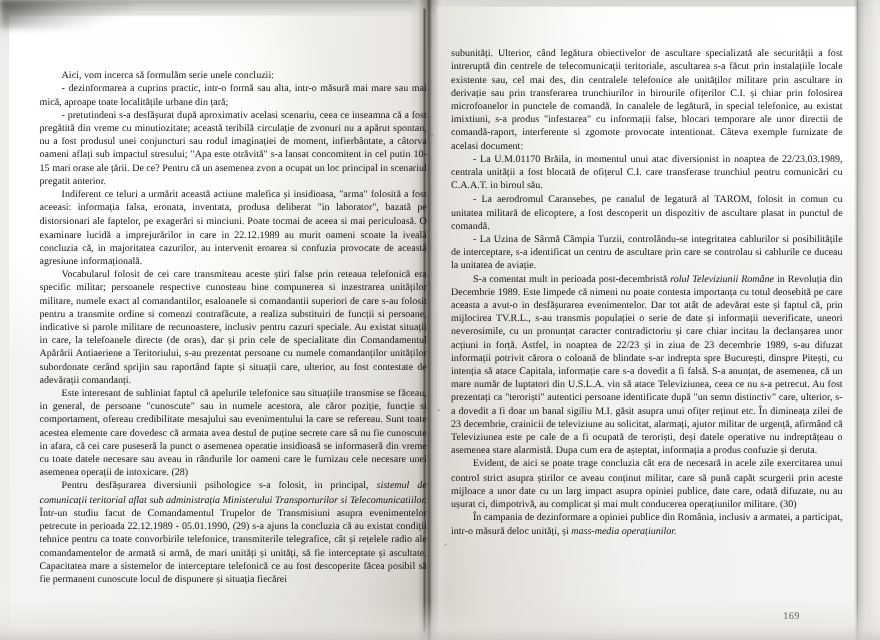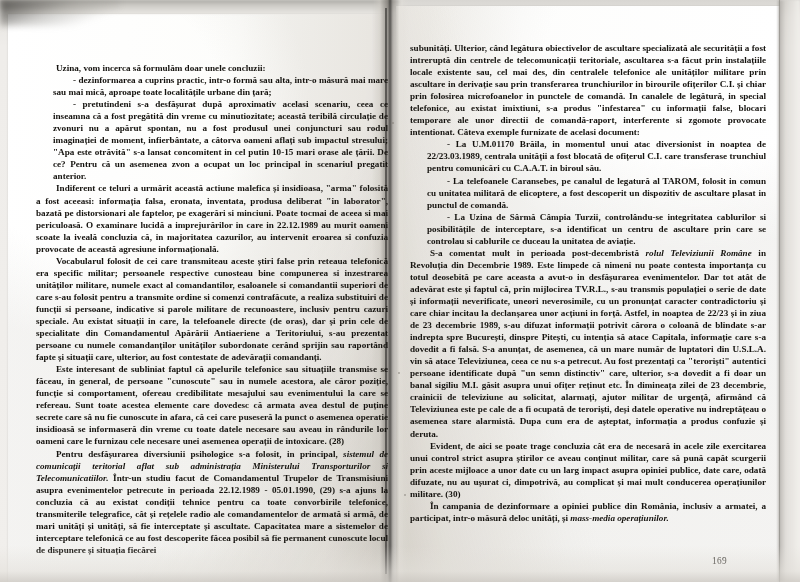--- a/index.html
+++ b/index.html
@@ -137,24 +137,23 @@
     width: 352px;
   }
   .col-right {
     left: 410px;
     top: 42px;
     width: 356px;
   }
   .col p {
     margin: 0;
     text-indent: 20px;
-    font-weight: bold;
   }
   .col p.noindent { text-indent: 0; }
-  .col p.dash { text-indent: 20px; margin-left: 17px; }
+  .col p.dash { text-indent: 20px; }
   .col i { font-style: italic; }
 
   
   .ink-fade {
     position: absolute;
     inset: 0;
     pointer-events: none;
     background:
       radial-gradient(ellipse 58% 40% at 22% 18%, rgba(255,255,255,0) 0%, rgba(250,249,247,0.0) 60%, rgba(205,202,196,0.22) 100%),
       linear-gradient(118deg, rgba(255,255,255,0) 62%, rgba(190,186,179,0.30) 100%);
@@ -215,33 +214,33 @@
     <div class="ink-fade-right"></div>
   </div>
 
   <div class="gutter"></div>
   <div class="gutter-line"></div>
 
   <div class="edge-right"></div>
   <div class="edge-right-line"></div>
 
   <div class="col col-left">
-      <p>Uzina, vom incerca să formulăm doar unele concluzii:</p>
+      <p>Aici, vom incerca să formulăm serie unele concluzii:</p>
       <p class="dash">- dezinformarea a cuprins practic, intr-o formă sau alta, intr-o măsură mai mare sau mai mică, aproape toate localitățile urbane din țară;</p>
       <p class="dash">- pretutindeni s-a desfășurat după aproximativ acelasi scenariu, ceea ce inseamna că a fost pregătită din vreme cu minutiozitate; această teribilă circulație de zvonuri nu a apărut spontan, nu a fost produsul unei conjuncturi sau rodul imaginației de moment, infierbântate, a câtorva oameni aflați sub impactul stresului; "Apa este otrăvită" s-a lansat concomitent in cel putin 10-15 mari orase ale țării. De ce? Pentru că un asemenea zvon a ocupat un loc principal in scenariul pregatit anterior.</p>
       <p>Indiferent ce teluri a urmărit această actiune malefica și insidioasa, "arma" folosită a fost aceeasi: informația falsa, eronata, inventata, produsa deliberat "in laborator", bazată pe distorsionari ale faptelor, pe exagerări si minciuni. Poate tocmai de aceea si mai periculoasă. O examinare lucidă a imprejurărilor in care in 22.12.1989 au murit oameni scoate la iveală concluzia că, in majoritatea cazurilor, au intervenit eroarea si confuzia provocate de această agresiune informațională.</p>
       <p>Vocabularul folosit de cei care transmiteau aceste știri false prin reteaua telefonică era specific militar; persoanele respective cunosteau bine compunerea si inzestrarea unităților militare, numele exact al comandantilor, esaloanele si comandantii superiori de care s-au folosit pentru a transmite ordine si comenzi contrafăcute, a realiza substituiri de funcții si persoane, indicative si parole militare de recunoastere, inclusiv pentru cazuri speciale. Au existat situații in care, la telefoanele directe (de oras), dar și prin cele de specialitate din Comandamentul Apărării Antiaeriene a Teritoriului, s-au prezentat persoane cu numele comandanților unităților subordonate cerând sprijin sau raportând fapte și situații care, ulterior, au fost contestate de adevărații comandanți.</p>
       <p>Este interesant de subliniat faptul că apelurile telefonice sau situațiile transmise se făceau, in general, de persoane "cunoscute" sau in numele acestora, ale căror poziție, funcție si comportament, ofereau credibilitate mesajului sau evenimentului la care se refereau. Sunt toate acestea elemente care dovedesc că armata avea destul de puține secrete care sâ nu fie cunoscute in afara, că cei care puseseră la punct o asemenea operatie insidioasă se informaseră din vreme cu toate datele necesare sau aveau in rândurile lor oameni care le furnizau cele necesare unei asemenea operații de intoxicare. (28)</p>
       <p><span>Pentru desfășurarea diversiunii psihologice s-a folosit, in principal, </span><i>sistemul de comunicații teritorial aflat sub administrația Ministerului Transporturilor si Telecomunicatiilor.</i><span> Într-un studiu facut de Comandamentul Trupelor de Transmisiuni asupra evenimentelor petrecute in perioada 22.12.1989 - 05.01.1990, (29) s-a ajuns la concluzia că au existat condiții tehnice pentru ca toate convorbirile telefonice, transmiterile telegrafice, cât și rețelele radio ale comandamentelor de armată si armă, de mari unități și unități, să fie interceptate și ascultate. Capacitatea mare a sistemelor de interceptare telefonică ce au fost descoperite făcea posibil să fie permanent cunoscute locul de dispunere și situația fiecărei</span></p>
     </div>
 
   <div class="col col-right">
       <p class="noindent">subunități. Ulterior, când legătura obiectivelor de ascultare specializată ale securității a fost intreruptă din centrele de telecomunicații teritoriale, ascultarea s-a făcut prin instalațiile locale existente sau, cel mai des, din centralele telefonice ale unităților militare prin ascultare in derivație sau prin transferarea trunchiurilor in birourile ofițerilor C.I. și chiar prin folosirea microfoanelor in punctele de comandă. In canalele de legătură, in special telefonice, au existat imixtiuni, s-a produs "infestarea" cu informații false, blocari temporare ale unor directii de comandă-raport, interferente si zgomote provocate intentionat. Câteva exemple furnizate de acelasi document:</p>
       <p class="dash">- La U.M.01170 Brăila, in momentul unui atac diversionist in noaptea de 22/23.03.1989, centrala unității a fost blocată de ofițerul C.I. care transferase trunchiul pentru comunicări cu C.A.A.T. in biroul său.</p>
-      <p class="dash">- La telefoanele Caransebes, pe canalul de legatură al TAROM, folosit in comun cu unitatea militară de elicoptere, a fost descoperit un dispozitiv de ascultare plasat in punctul de comandă.</p>
+      <p class="dash">- La aerodromul Caransebes, pe canalul de legatură al TAROM, folosit in comun cu unitatea militară de elicoptere, a fost descoperit un dispozitiv de ascultare plasat in punctul de comandă.</p>
       <p class="dash">- La Uzina de Sârmă Câmpia Turzii, controlându-se integritatea cablurilor si posibilitățile de interceptare, s-a identificat un centru de ascultare prin care se controlau si cablurile ce duceau la unitatea de aviație.</p>
       <p><span>S-a comentat mult in perioada post-decembristă </span><i>rolul Televiziunii Române</i><span> in Revoluția din Decembrie 1989. Este limpede că nimeni nu poate contesta importanța cu totul deosebită pe care aceasta a avut-o in desfășurarea evenimentelor. Dar tot atât de adevărat este și faptul că, prin mijlocirea TV.R.L., s-au transmis populației o serie de date și informații neverificate, uneori neverosimile, cu un pronunțat caracter contradictoriu și care chiar incitau la declanșarea unor acțiuni in forță. Astfel, in noaptea de 22/23 și in ziua de 23 decembrie 1989, s-au difuzat informații potrivit cărora o coloană de blindate s-ar indrepta spre București, dinspre Pitești, cu intenția să atace Capitala, informație care s-a dovedit a fi falsă. S-a anunțat, de asemenea, că un mare număr de luptatori din U.S.L.A. vin să atace Televiziunea, ceea ce nu s-a petrecut. Au fost prezentați ca "teroriști" autentici persoane identificate după "un semn distinctiv" care, ulterior, s-a dovedit a fi doar un banal sigiliu M.I. găsit asupra unui ofițer reținut etc. În dimineața zilei de 23 decembrie, crainicii de televiziune au solicitat, alarmați, ajutor militar de urgență, afirmând că Televiziunea este pe cale de a fi ocupată de teroriști, deși datele operative nu indreptățeau o asemenea stare alarmistă. Dupa cum era de așteptat, informația a produs confuzie și deruta.</span></p>
       <p>Evident, de aici se poate trage concluzia cât era de necesară in acele zile exercitarea unui control strict asupra știrilor ce aveau conținut militar, care să pună capăt scurgerii prin aceste mijloace a unor date cu un larg impact asupra opiniei publice, date care, odată difuzate, nu au ușurat ci, dimpotrivă, au complicat și mai mult conducerea operațiunilor militare. (30)</p>
       <p><span>În campania de dezinformare a opiniei publice din România, inclusiv a armatei, a participat, intr-o măsură deloc unități, și </span><i>mass-media operațiunilor.</i></p>
     </div>
 
   <div class="folio">169</div>
 
   <div class="speck" style="left:398px;top:372px;"></div>
   <div class="speck" style="left:404px;top:494px;"></div>

